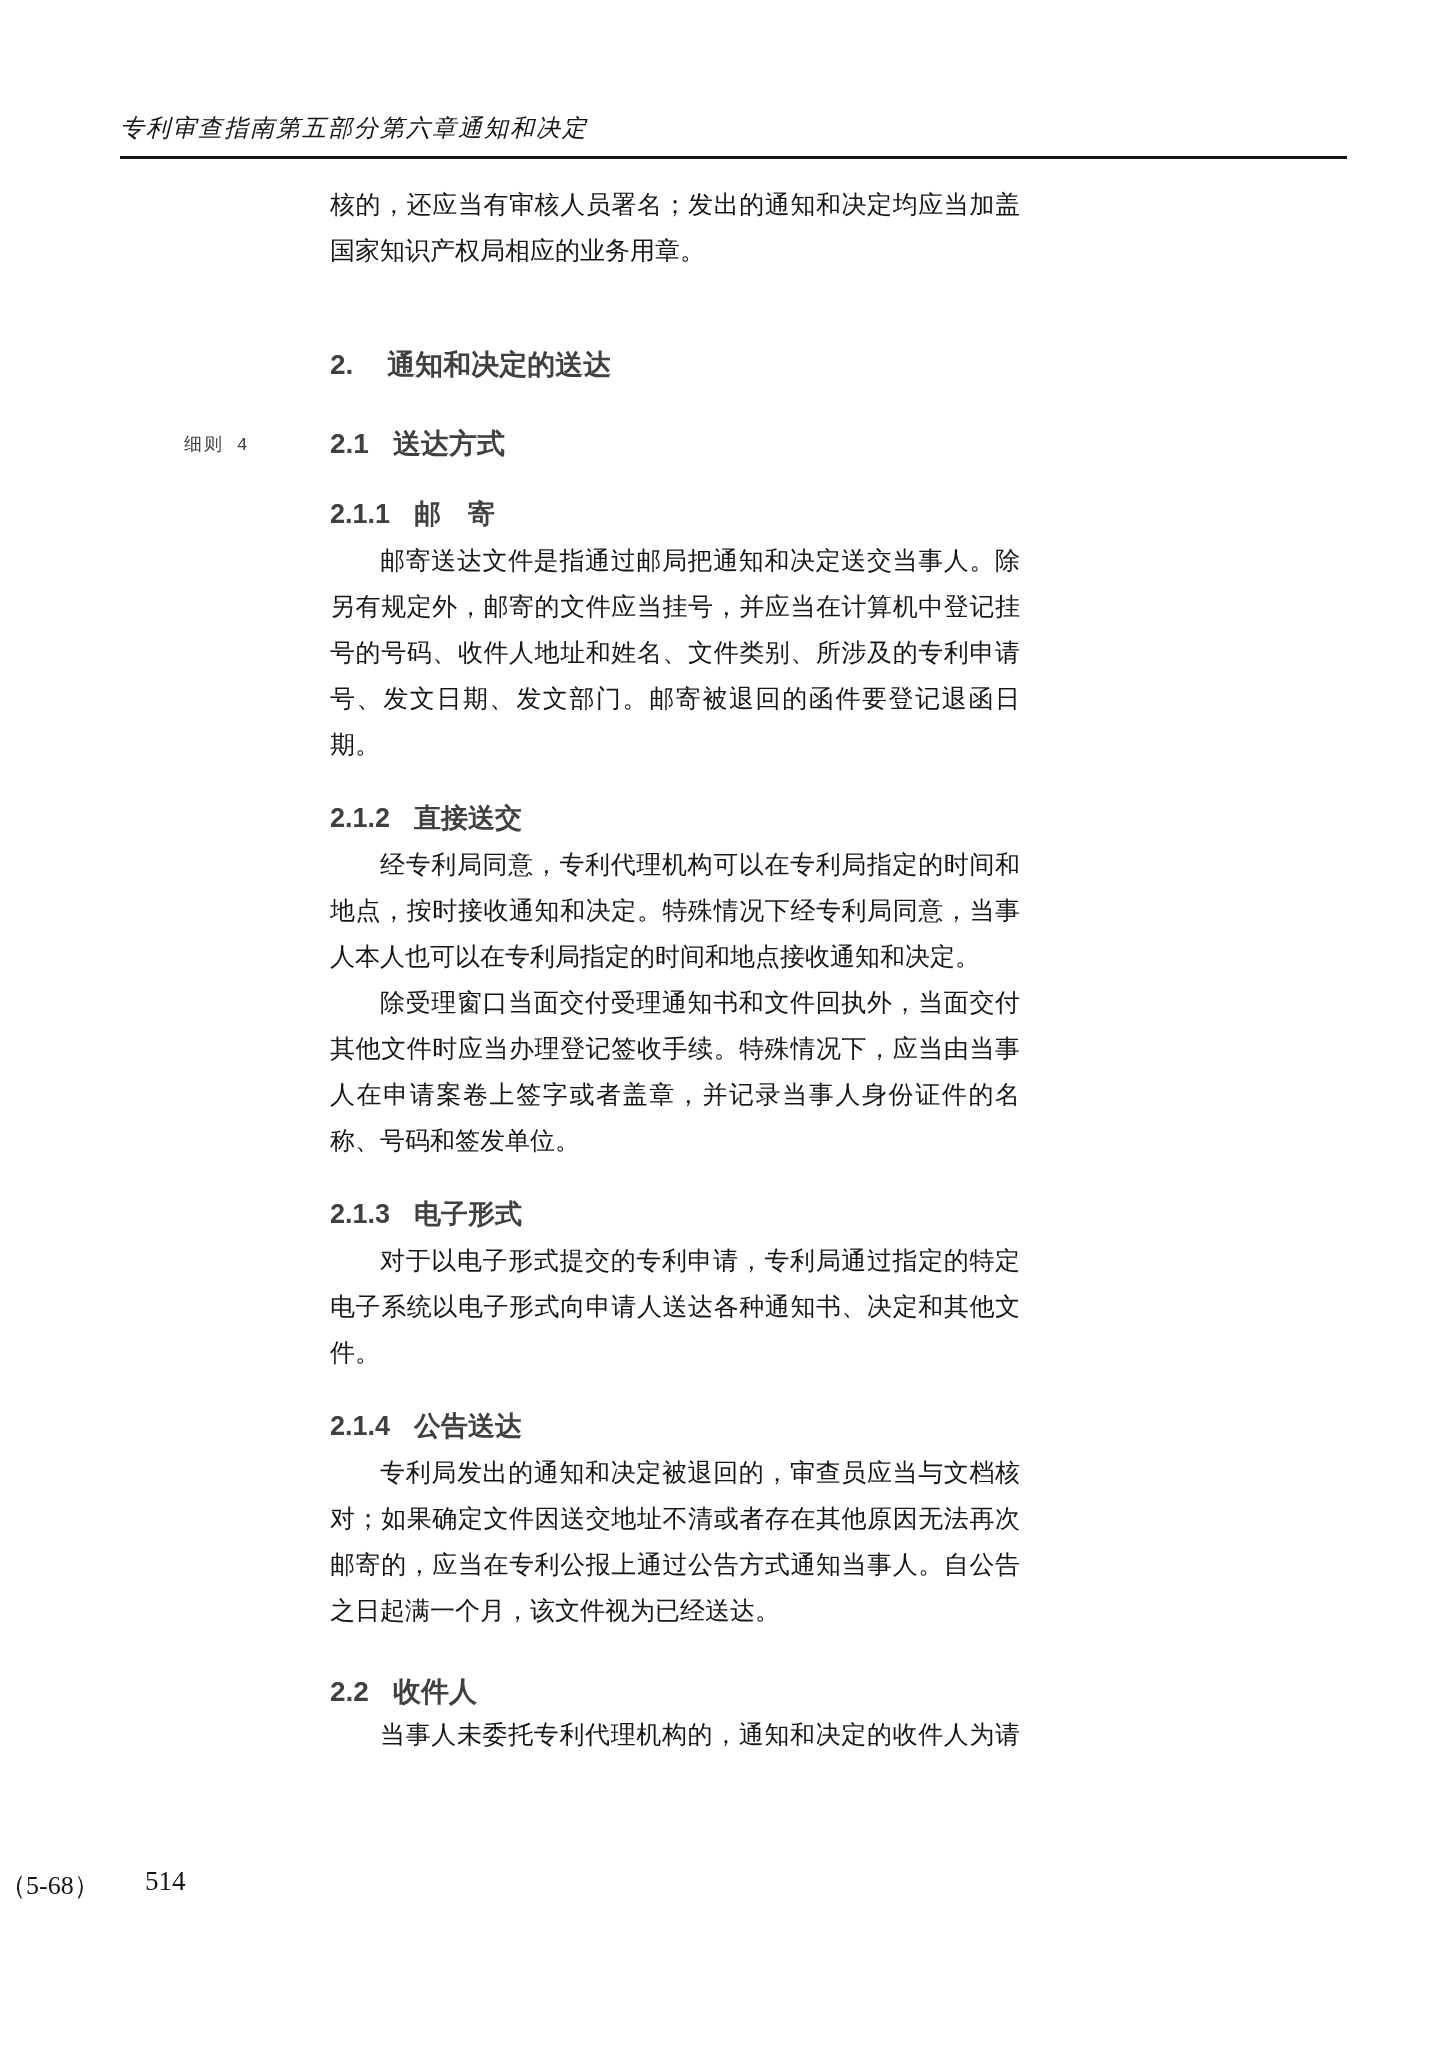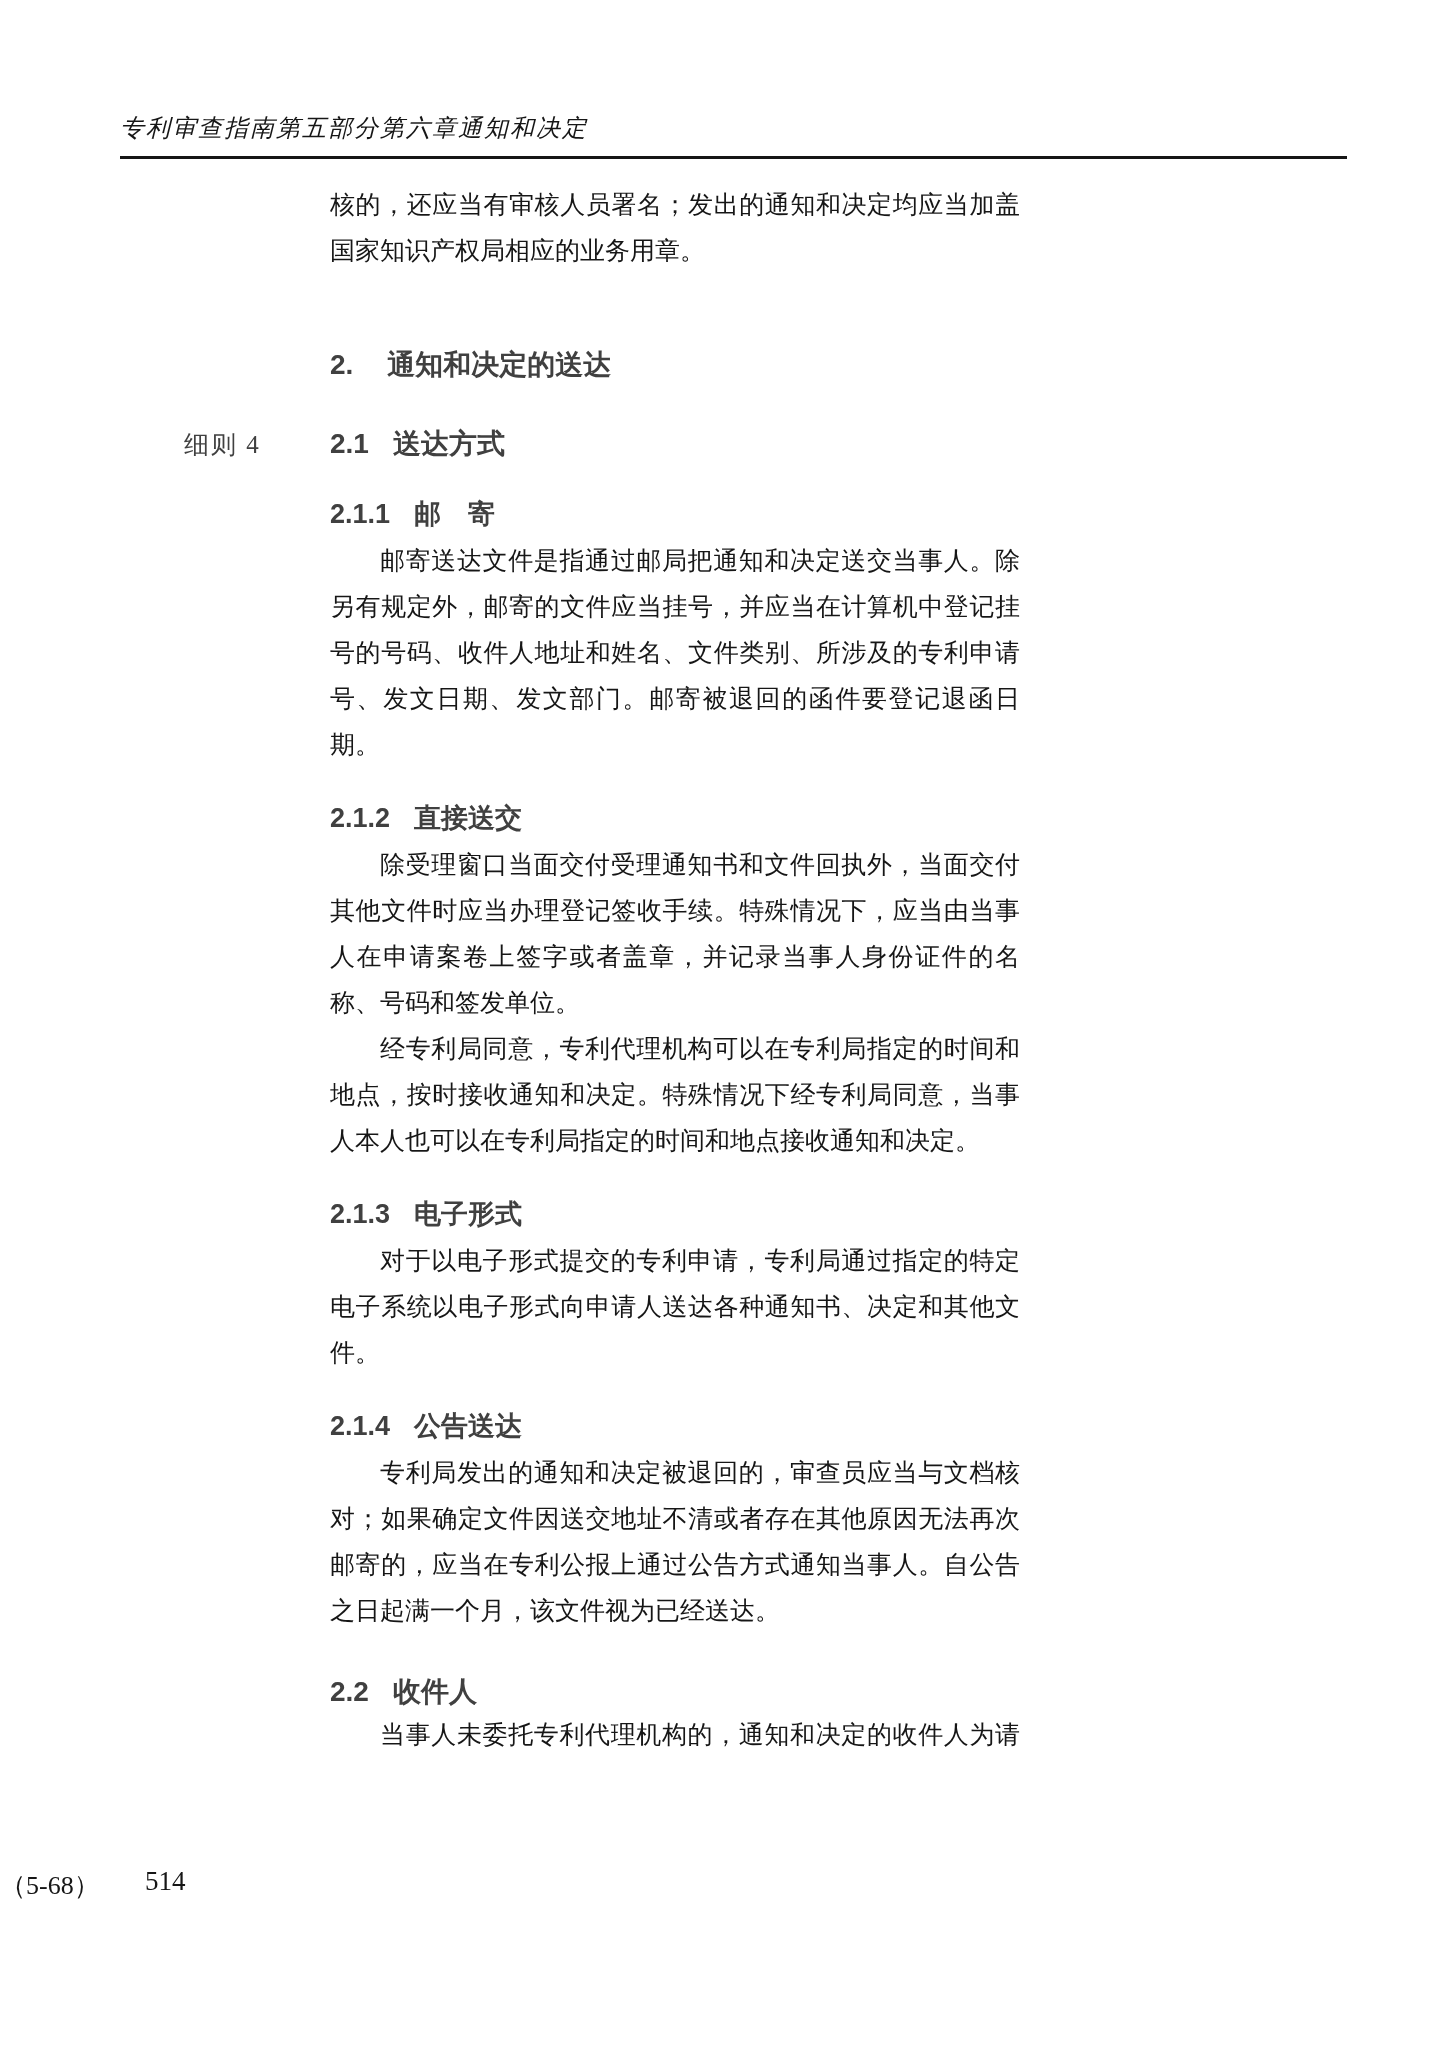--- a/index.html
+++ b/index.html
@@ -58,23 +58,23 @@
   h2.sec { font-size: 28px; line-height: 42px; margin: 70px 0 0 0; }
   h3.sec { font-size: 28px; line-height: 40px; margin: 38px 0 0 0; position: relative; }
   h4.sec { font-size: 27px; line-height: 40px; margin: 30px 0 4px 0; }
   h2.sec .num { margin-right: 34px; }
   h3.sec .num, h4.sec .num { margin-right: 24px; }
   
   .margin-note {
     position: absolute;
     left: -146px;
     top: 1px;
-    font-family: Liberation Serif, serif;
+    font-family: Liberation Mono, monospace;
     font-weight: normal;
-    font-size: 25px;
+    font-size: 18px;
     letter-spacing: 2px;
     white-space: nowrap;
   }
   
   .footer-pagenum {
     position: absolute;
     left: 145px;
     top: 1866px;
     font-size: 27px;
   }
@@ -111,22 +111,22 @@
     </h3>
 
     <h4 class="sec">
       <span class="num">2.1.1</span><span>邮　寄</span>
     </h4>
     <p>邮寄送达文件是指通过邮局把通知和决定送交当事人。除另有规定外，邮寄的文件应当挂号，并应当在计算机中登记挂号的号码、收件人地址和姓名、文件类别、所涉及的专利申请号、发文日期、发文部门。邮寄被退回的函件要登记退函日期。</p>
 
     <h4 class="sec">
       <span class="num">2.1.2</span><span>直接送交</span>
     </h4>
+    <p>经专利局同意，专利代理机构可以在专利局指定的时间和地点，按时接收通知和决定。特殊情况下经专利局同意，当事人本人也可以在专利局指定的时间和地点接收通知和决定。</p>
     <p>除受理窗口当面交付受理通知书和文件回执外，当面交付其他文件时应当办理登记签收手续。特殊情况下，应当由当事人在申请案卷上签字或者盖章，并记录当事人身份证件的名称、号码和签发单位。</p>
-    <p>经专利局同意，专利代理机构可以在专利局指定的时间和地点，按时接收通知和决定。特殊情况下经专利局同意，当事人本人也可以在专利局指定的时间和地点接收通知和决定。</p>
 
     <h4 class="sec">
       <span class="num">2.1.3</span><span>电子形式</span>
     </h4>
     <p>对于以电子形式提交的专利申请，专利局通过指定的特定电子系统以电子形式向申请人送达各种通知书、决定和其他文件。</p>
 
     <h4 class="sec">
       <span class="num">2.1.4</span><span>公告送达</span>
     </h4>
     <p>专利局发出的通知和决定被退回的，审查员应当与文档核对；如果确定文件因送交地址不清或者存在其他原因无法再次邮寄的，应当在专利公报上通过公告方式通知当事人。自公告之日起满一个月，该文件视为已经送达。</p>

